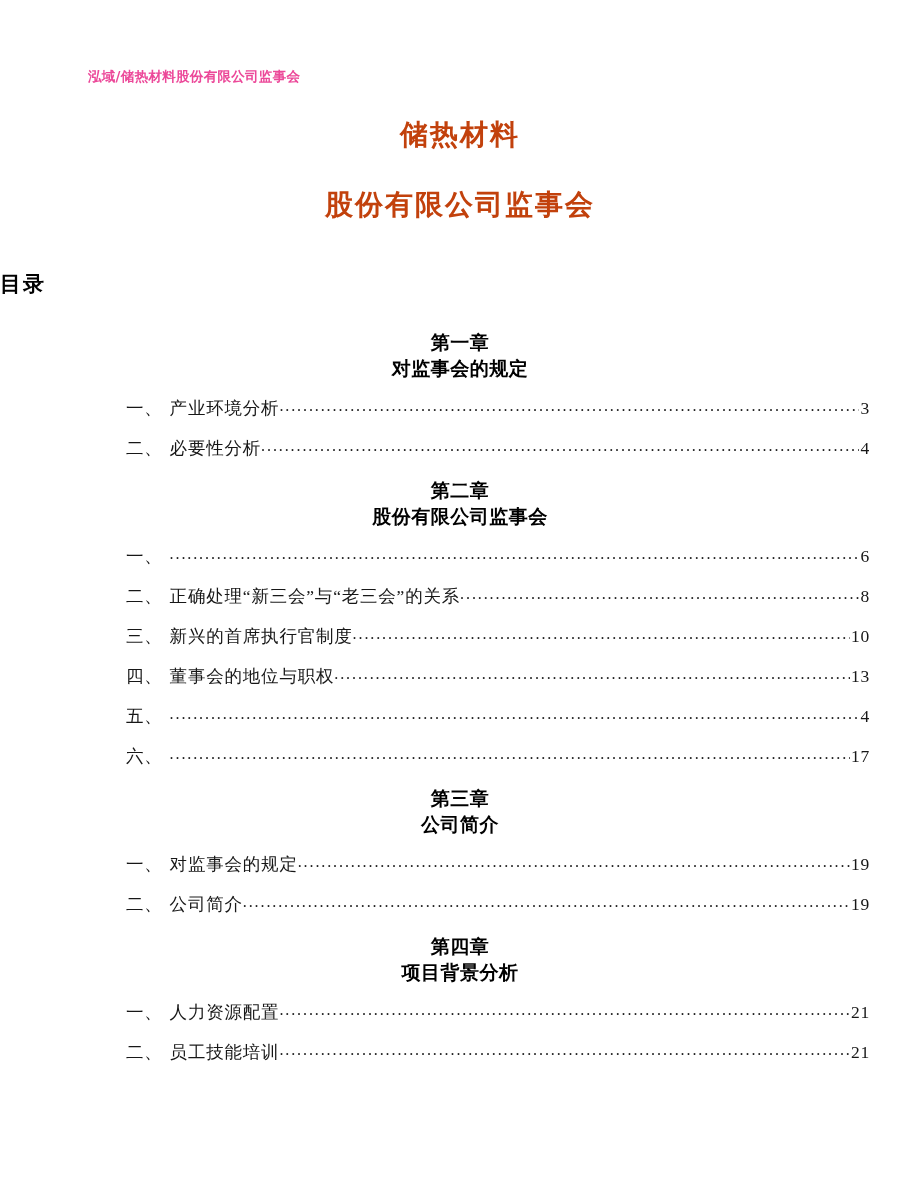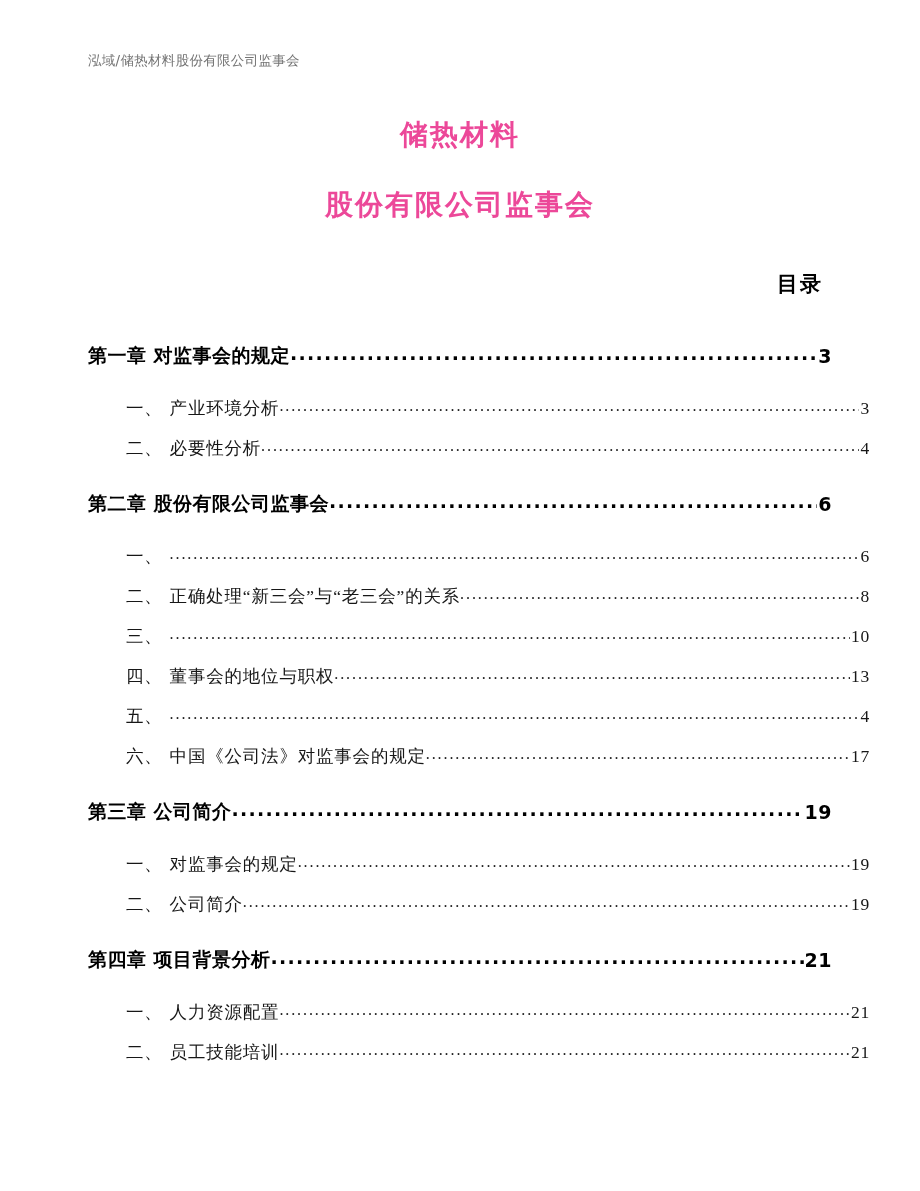--- a/index.html
+++ b/index.html
@@ -21,56 +21,56 @@
     width: 920px;
     height: 1191px;
     background: #ffffff;
     box-sizing: border-box;
   }
 
   
   .doc-header {
     position: absolute;
     left: 88px;
-    top: 52px;
+    top: 68px;
     font-family: "DejaVu Sans", "Liberation Sans", sans-serif;
     font-size: 13.5px;
-    font-weight: normal;
+    font-weight: bold;
     letter-spacing: 0.3px;
-    color: #737373;
+    color: #ec4899;
     white-space: nowrap;
   }
 
   
   .title-block {
     position: absolute;
     left: 0;
     top: 118px;
     width: 920px;
     text-align: center;
   }
   .title-line {
     font-family: "DejaVu Sans", "Liberation Sans", sans-serif;
     font-size: 28px;
     font-weight: bold;
     letter-spacing: 2px;
-    color: #ec4899;
+    color: #c2410c;
     line-height: 1.2;
   }
   .title-line.second {
     margin-top: 36px;
   }
 
   
   .toc-heading {
     position: absolute;
     left: 0;
     top: 270px;
     width: 823px;
-    text-align: right;
+    text-align: left;
     font-family: Liberation Sans, sans-serif;
     font-size: 21px;
     font-weight: bold;
     letter-spacing: 2px;
     color: #000000;
   }
 
   
   .toc {
     position: absolute;
@@ -89,20 +89,21 @@
 
   
   .toc-row.level-1 {
     font-family: "DejaVu Sans", "Liberation Sans", sans-serif;
     font-size: 19px;
     font-weight: bold;
     letter-spacing: 0.5px;
     height: 52px;
     align-items: center;
     padding-left: 0;
+    flex-direction: column;
   }
   
   .toc-row.level-2 {
     font-family: "Liberation Serif", "DejaVu Serif", serif;
     font-size: 17.5px;
     font-weight: normal;
     letter-spacing: 0.8px;
     height: 40px;
     align-items: center;
     padding-left: 38px;
@@ -222,40 +223,40 @@
       <div class="toc-row level-2">
         <span class="toc-num">二、</span>
         <span class="toc-gap"></span>
         <span class="toc-label">正确处理“新三会”与“老三会”的关系</span>
         <span class="toc-leader"></span>
         <span class="toc-page">8</span>
       </div>
       <div class="toc-row level-2">
         <span class="toc-num">三、</span>
         <span class="toc-gap"></span>
+        <span class="toc-label">新兴的首席执行官制度</span>
         <span class="toc-leader"></span>
         <span class="toc-page">10</span>
       </div>
       <div class="toc-row level-2">
         <span class="toc-num">四、</span>
         <span class="toc-gap"></span>
         <span class="toc-label">董事会的地位与职权</span>
         <span class="toc-leader"></span>
         <span class="toc-page">13</span>
       </div>
       <div class="toc-row level-2">
         <span class="toc-num">五、</span>
         <span class="toc-gap"></span>
         <span class="toc-leader"></span>
         <span class="toc-page">4</span>
       </div>
       <div class="toc-row level-2">
         <span class="toc-num">六、</span>
         <span class="toc-gap"></span>
-        <span class="toc-label">中国《公司法》对监事会的规定</span>
         <span class="toc-leader"></span>
         <span class="toc-page">17</span>
       </div>
       <div class="toc-row level-1 gap-before">
         <span class="toc-num">第三章</span>
         <span class="toc-gap"></span>
         <span class="toc-label">公司简介</span>
         <span class="toc-leader"></span>
         <span class="toc-page">19</span>
       </div>

